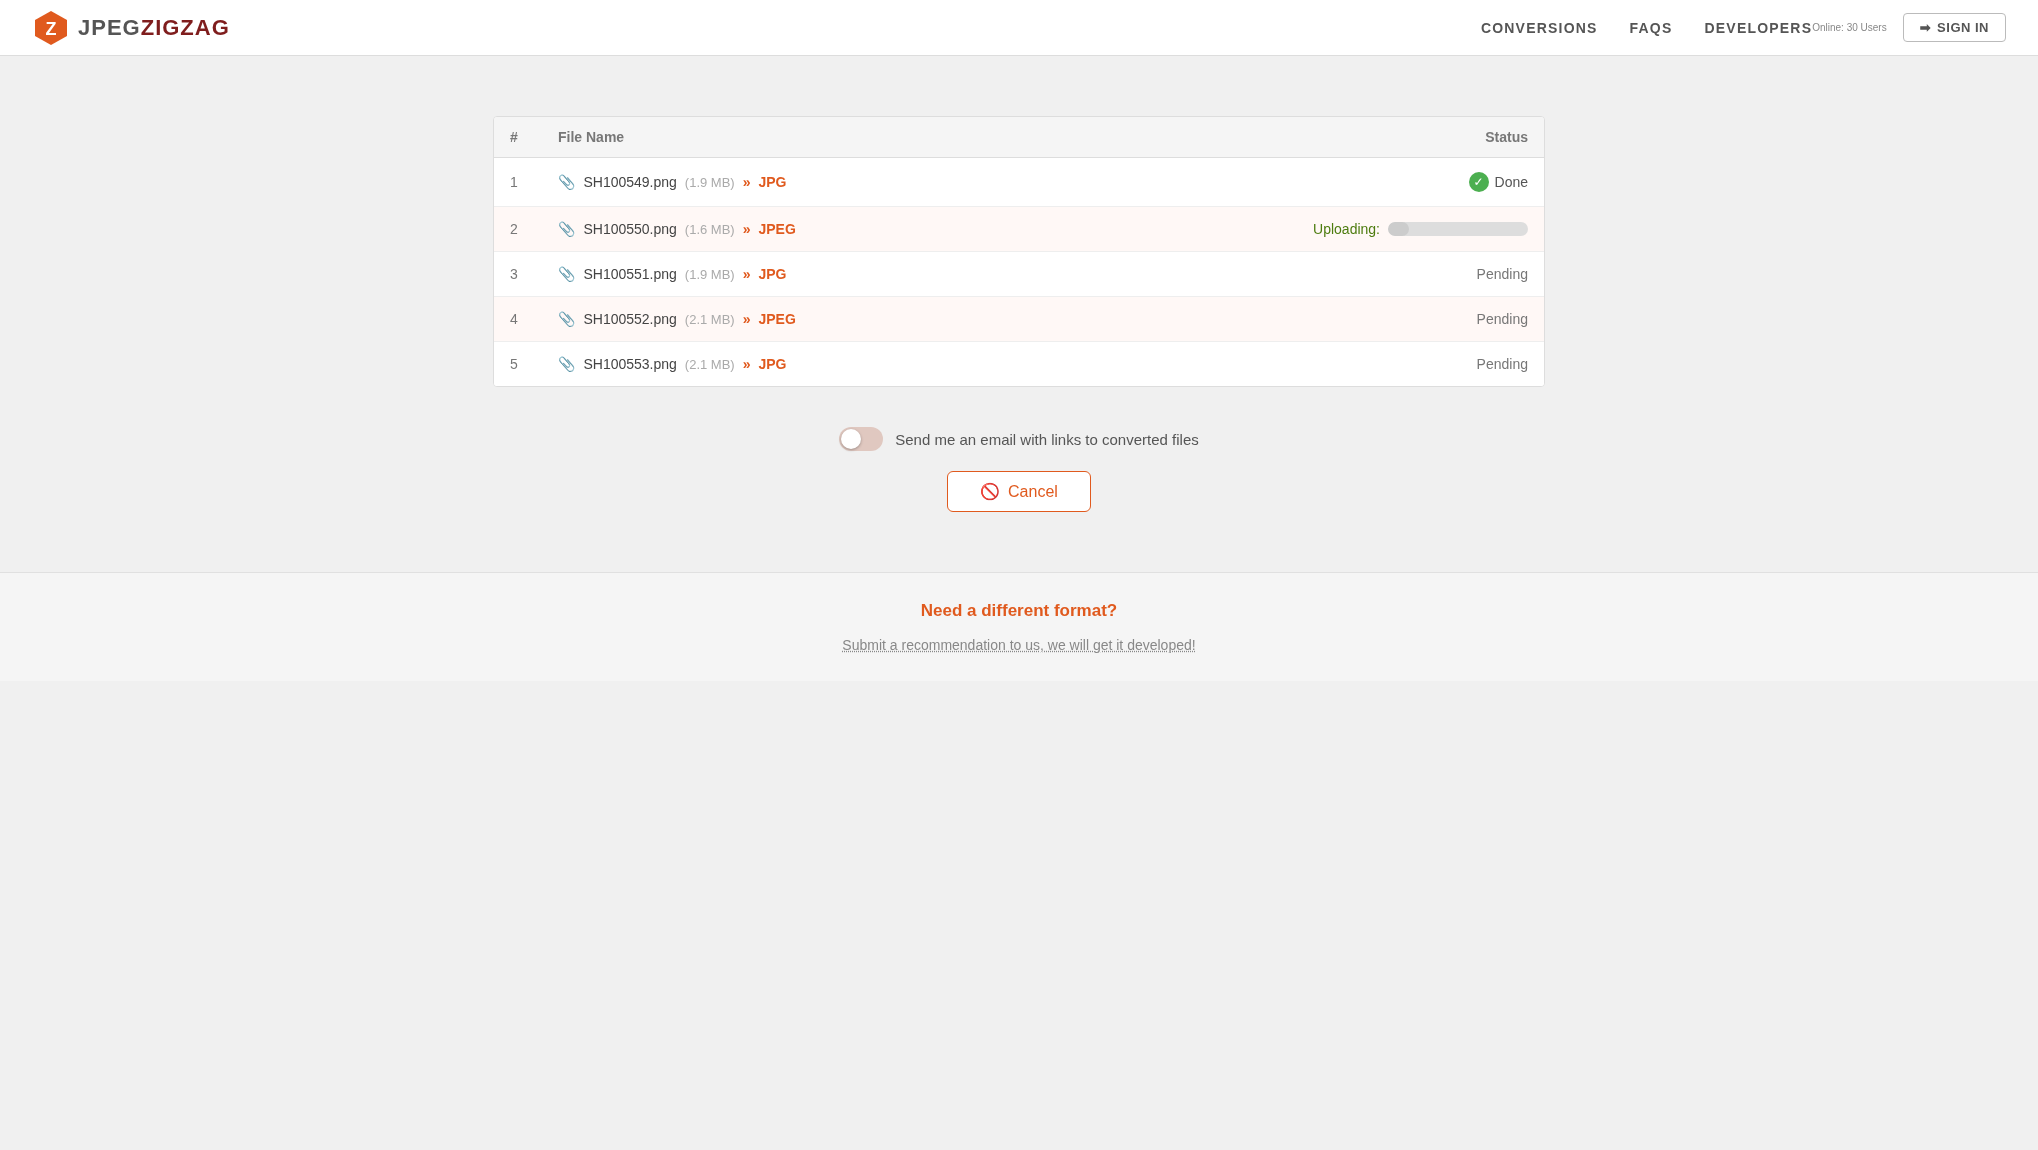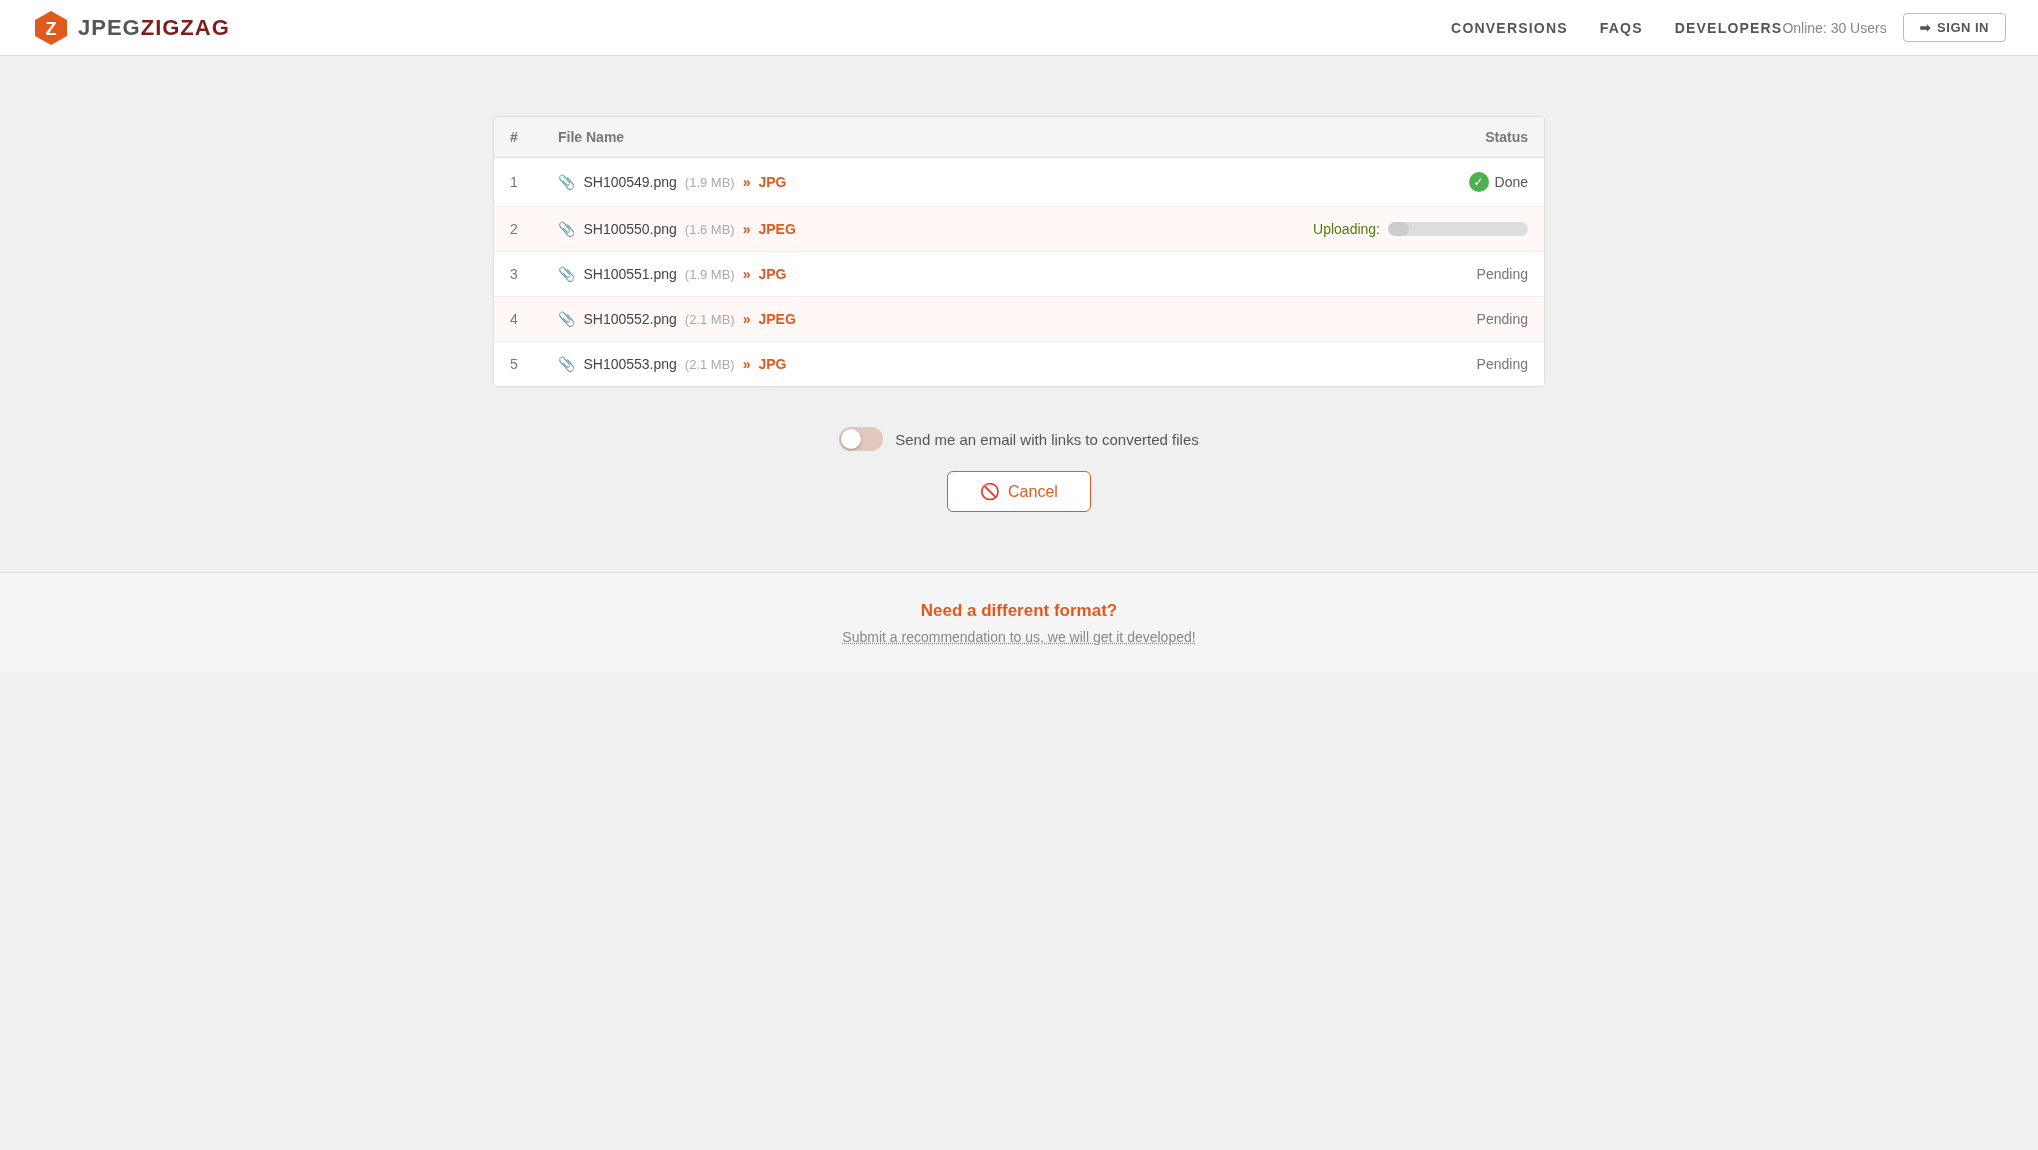--- a/index.html
+++ b/index.html
@@ -52,21 +52,21 @@
       text-transform: uppercase;
       padding: 4px 0;
     }
     .header-right {
       display: flex;
       align-items: center;
       gap: 16px;
     }
     .online-users {
       color: #888;
-      font-size: 14px;
+      font-size: 10px;
     }
     .sign-in-btn {
       border: 1.5px solid #bbb;
       background: transparent;
       padding: 6px 16px;
       border-radius: 4px;
       font-size: 13px;
       color: #555;
       cursor: pointer;
       display: flex;
@@ -255,21 +255,21 @@
       background: #f5f5f5;
       border-top: 1px solid #e0e0e0;
       margin-top: 60px;
       padding: 28px 16px;
       text-align: center;
     }
     .footer-banner-title {
       color: #e05a1e;
       font-size: 17px;
       font-weight: 700;
-      margin-bottom: 8px;
+      margin-bottom: 16px;
     }
     .footer-banner-sub {
       color: #888;
       font-size: 14px;
       text-decoration: underline;
       text-decoration-style: dotted;
     }
   </style>
 </head>
 <body>

